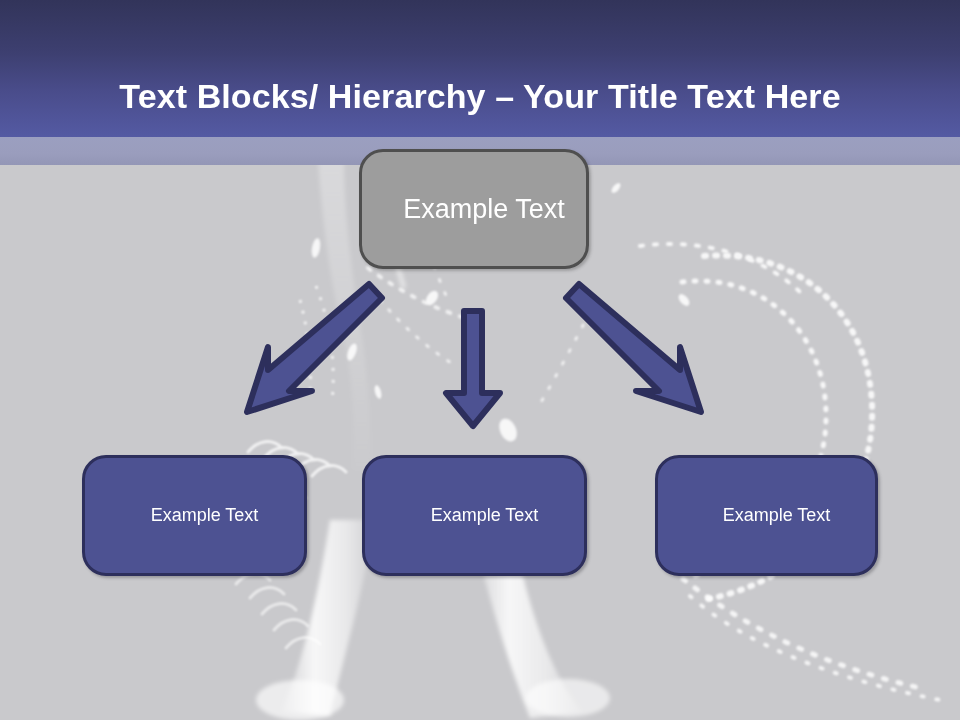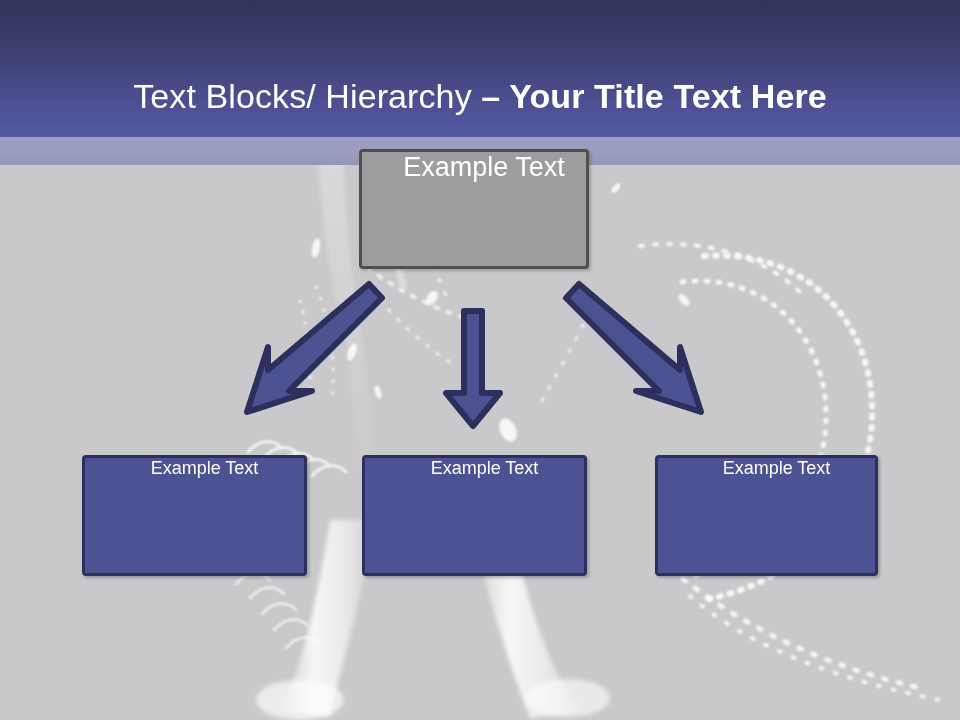--- a/index.html
+++ b/index.html
@@ -51,32 +51,33 @@
     left: 0;
     top: 52px;
     width: 960px;
     text-align: center;
     color: #ffffff;
     font-size: 34px;
     line-height: 42px;
     letter-spacing: 0.1px;
     white-space: nowrap;
   }
-  .slide-title .t-bold { font-weight: normal; }
+  .slide-title .t-bold { font-weight: bold; }
   .slide-title .t-reg  { font-weight: bold; }
 
   
   .node {
     position: absolute;
     box-sizing: border-box;
     display: flex;
+    align-items: center;
     justify-content: center;
     color: #ffffff;
     text-align: center;
-    border-radius: 4px;
+    border-radius: 24px;
     padding-left: 20px;
   }
 
   .node-top {
     left: 359px;
     top: 149px;
     width: 230px;
     height: 120px;
     background: #9d9d9d;
     border: 3px solid #4f4f4f;

